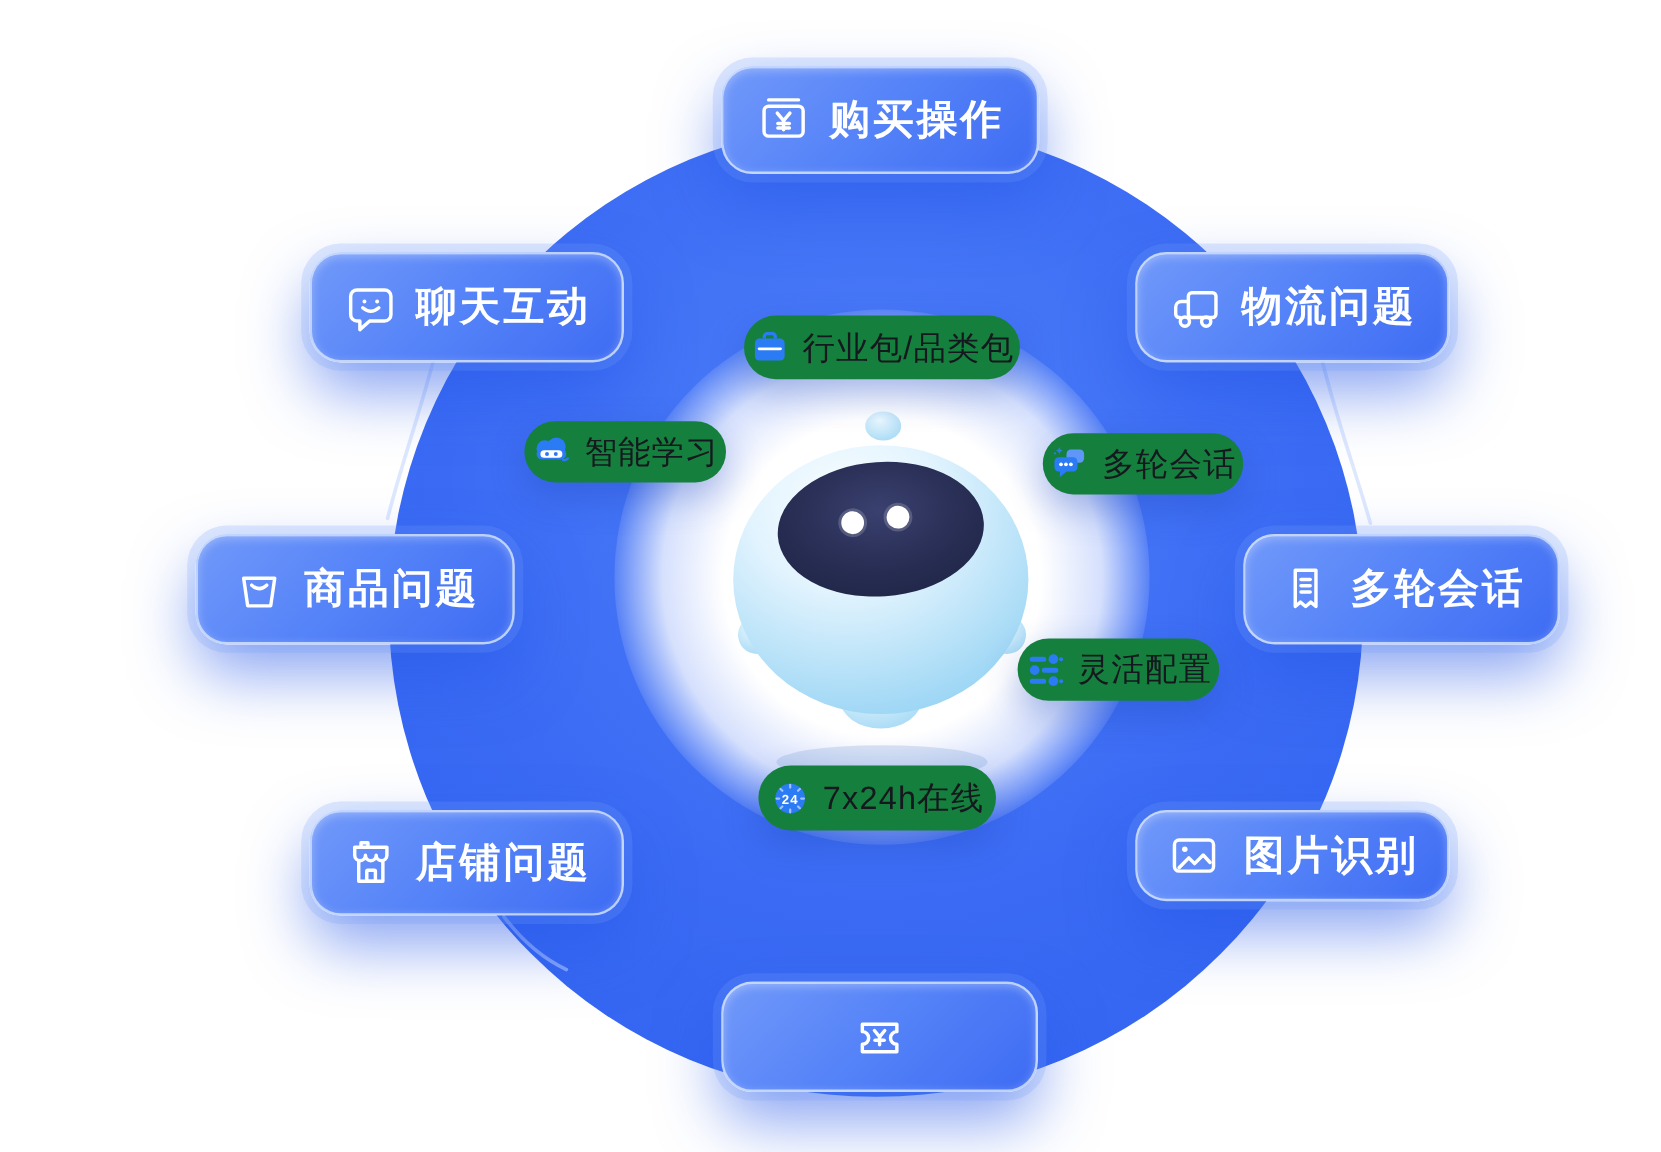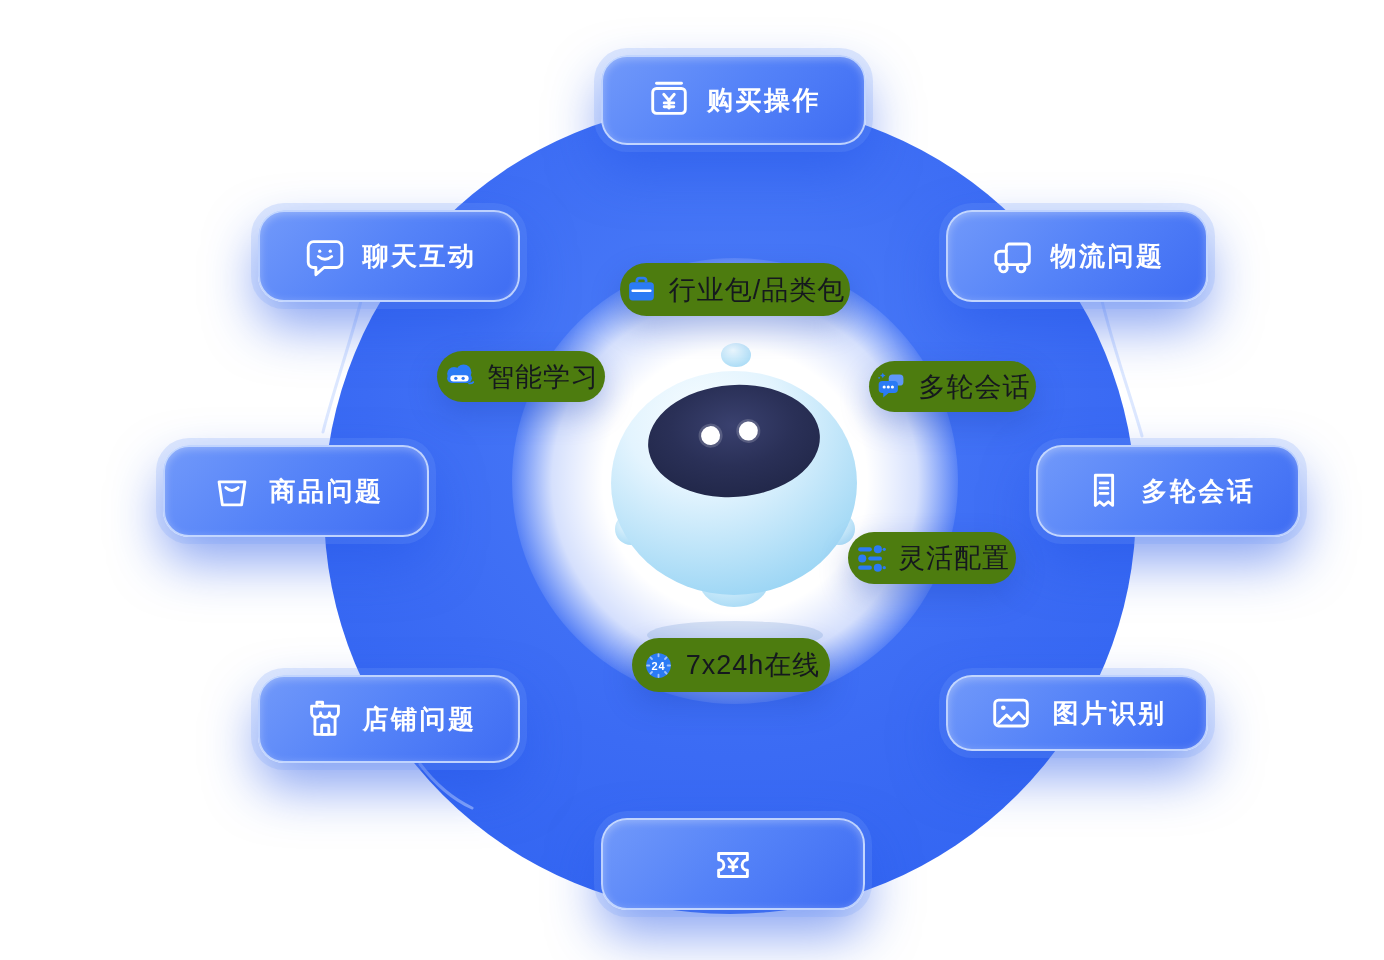--- a/index.html
+++ b/index.html
@@ -18,27 +18,27 @@
     position:absolute;left:512px;top:258px;width:446px;height:446px;border-radius:50%;
     background:radial-gradient(circle, #ffffff 0%, #ffffff 42%, rgba(255,255,255,0.78) 58%, rgba(255,255,255,0) 73%);
     z-index:3;
   }
   .robot{position:absolute;left:565px;top:325px;z-index:4;}
   .card{
     position:absolute;display:flex;align-items:center;justify-content:center;gap:15px;
     border-radius:26px;border:2px solid rgba(210,226,255,0.85);
     background:linear-gradient(135deg,#7199fa 0%,#5583f8 48%,#3e6cf3 100%);
     box-shadow:0 0 0 7px rgba(120,158,252,0.22), 0 24px 52px rgba(38,88,232,0.55), inset 0 2px 8px rgba(255,255,255,0.30);
-    color:#ffffff;font-size:26px;font-weight:600;letter-spacing:2.5px;
+    color:#ffffff;font-size:34px;font-weight:600;letter-spacing:2.5px;
     z-index:5;box-sizing:border-box;
   }
   .card .cicon{display:flex;align-items:center;justify-content:center;}
   .pill{
     position:absolute;display:flex;align-items:center;justify-content:center;gap:11px;
-    border-radius:28px;background:#4d7c0f;
+    border-radius:28px;background:#15803d;
     box-shadow:0 12px 30px rgba(28,64,180,0.30);
     color:#15181e;font-size:27px;font-weight:500;letter-spacing:1px;
     z-index:6;box-sizing:border-box;
   }
   .pill .picon{display:flex;align-items:center;justify-content:center;}
   .label{white-space:nowrap;}
 </style>
 </head>
 <body>
 

